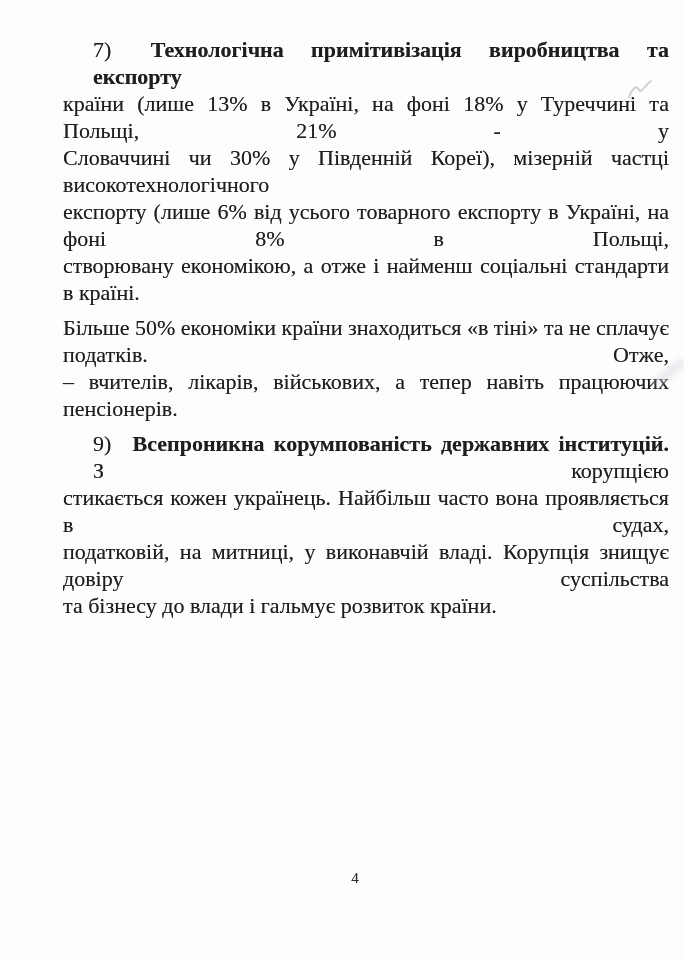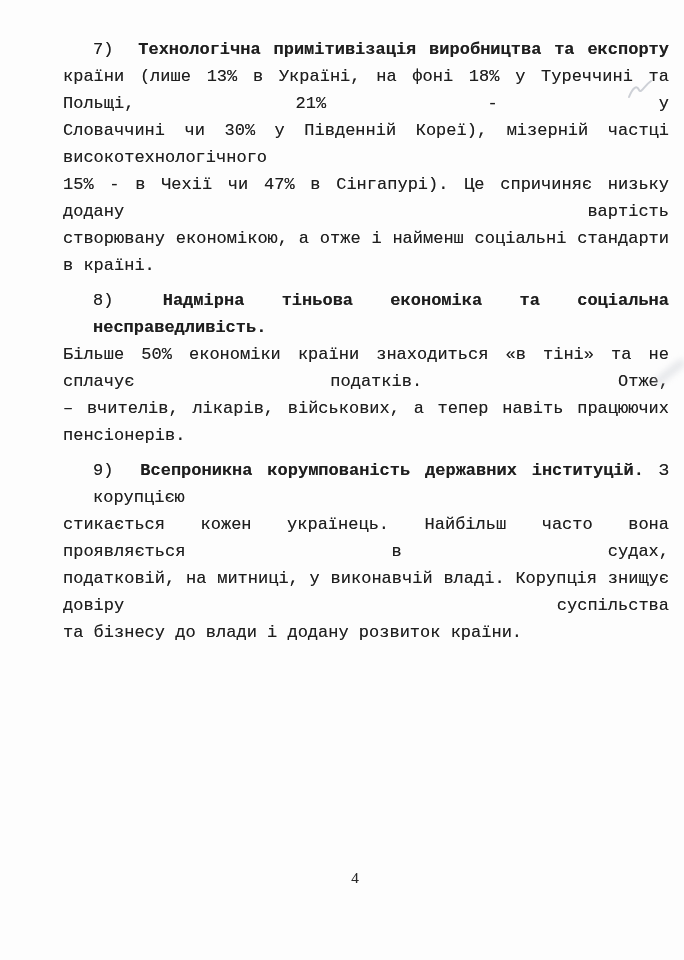--- a/index.html
+++ b/index.html
@@ -9,26 +9,25 @@
     background:#fdfdfd;
     font-family:"Liberation Serif", serif;
     color:#1e1e1e;
     overflow:hidden;
   }
   .text-block{
     position:absolute;left:63px;top:36px;width:606px;
   }
   .para{margin:0 0 8px 0;}
   .line{
-    font-size:17px;
+    font-size:22px;
     line-height:27px;
     text-align:justify;
     text-align-last:justify;
     text-shadow:0 0 .5px rgba(25,25,25,.55);
-    font-family:Liberation Mono, monospace;
   }
   .line.first{padding-left:30px;}
   .line.last{text-align-last:left;}
   .b{font-weight:bold;}
   .num{margin-right:12px;}
   .page-number{
     position:absolute;left:0;top:870px;width:684px;
     text-align:center;
     font-size:15px;color:#2a2a2a;
     padding-left:26px;box-sizing:border-box;
@@ -49,33 +48,32 @@
 </head>
 <body>
 
 <div class="page">
 
   <div class="text-block" id="paragraphs">
       <div class="para">
         <div class="line first"><span class="num">7)</span> <span class="b">Технологічна примітивізація виробництва та експорту</span></div>
         <div class="line"><span>країни (лише 13% в Україні, на фоні 18% у Туреччині та Польщі, 21% - у</span></div>
         <div class="line"><span>Словаччині чи 30% у Південній Кореї), мізерній частці високотехнологічного</span></div>
-        <div class="line"><span>15% - в Чехії чи 47% в Сінгапурі). Це спричиняє низьку додану вартість</span></div>
+        <div class="line"><span>експорту (лише 6% від усього товарного експорту в Україні, на фоні 8% в Польщі,</span></div>
         <div class="line last"><span>створювану економікою, а отже і найменш соціальні стандарти в країні.</span></div>
       </div>
       <div class="para">
-        <div class="line first"><span class="num">8)</span> <span class="b">Надмірна тіньова економіка та соціальна несправедливість.</span></div>
         <div class="line"><span>Більше 50% економіки країни знаходиться «в тіні» та не сплачує податків. Отже,</span></div>
         <div class="line last"><span>– вчителів, лікарів, військових, а тепер навіть працюючих пенсіонерів.</span></div>
       </div>
       <div class="para">
         <div class="line first"><span class="num">9)</span> <span class="b">Всепроникна корумпованість державних інституцій.</span> <span>З корупцією</span></div>
         <div class="line"><span>стикається кожен українець. Найбільш часто вона проявляється в судах,</span></div>
         <div class="line"><span>податковій, на митниці, у виконавчій владі. Корупція знищує довіру суспільства</span></div>
-        <div class="line last"><span>та бізнесу до влади і додану розвиток країни.</span></div>
+        <div class="line last"><span>та бізнесу до влади і гальмує розвиток країни.</span></div>
       </div>
     </div>
 
   <div class="page-number">4</div>
 
   <svg class="pencil-mark" width="28" height="28" viewBox="0 0 28 28">
     <path id="pencil-path" d="M3 21 C7 11 11 9 13 14 C15 18 19 9 25 5" fill="none" stroke-width="2" stroke-linecap="round" opacity="0.65" stroke="#b4b8c2"></path>
   </svg>
 
   <div class="smudge" id="smudge" style="background: rgb(210, 213, 219);"></div>

